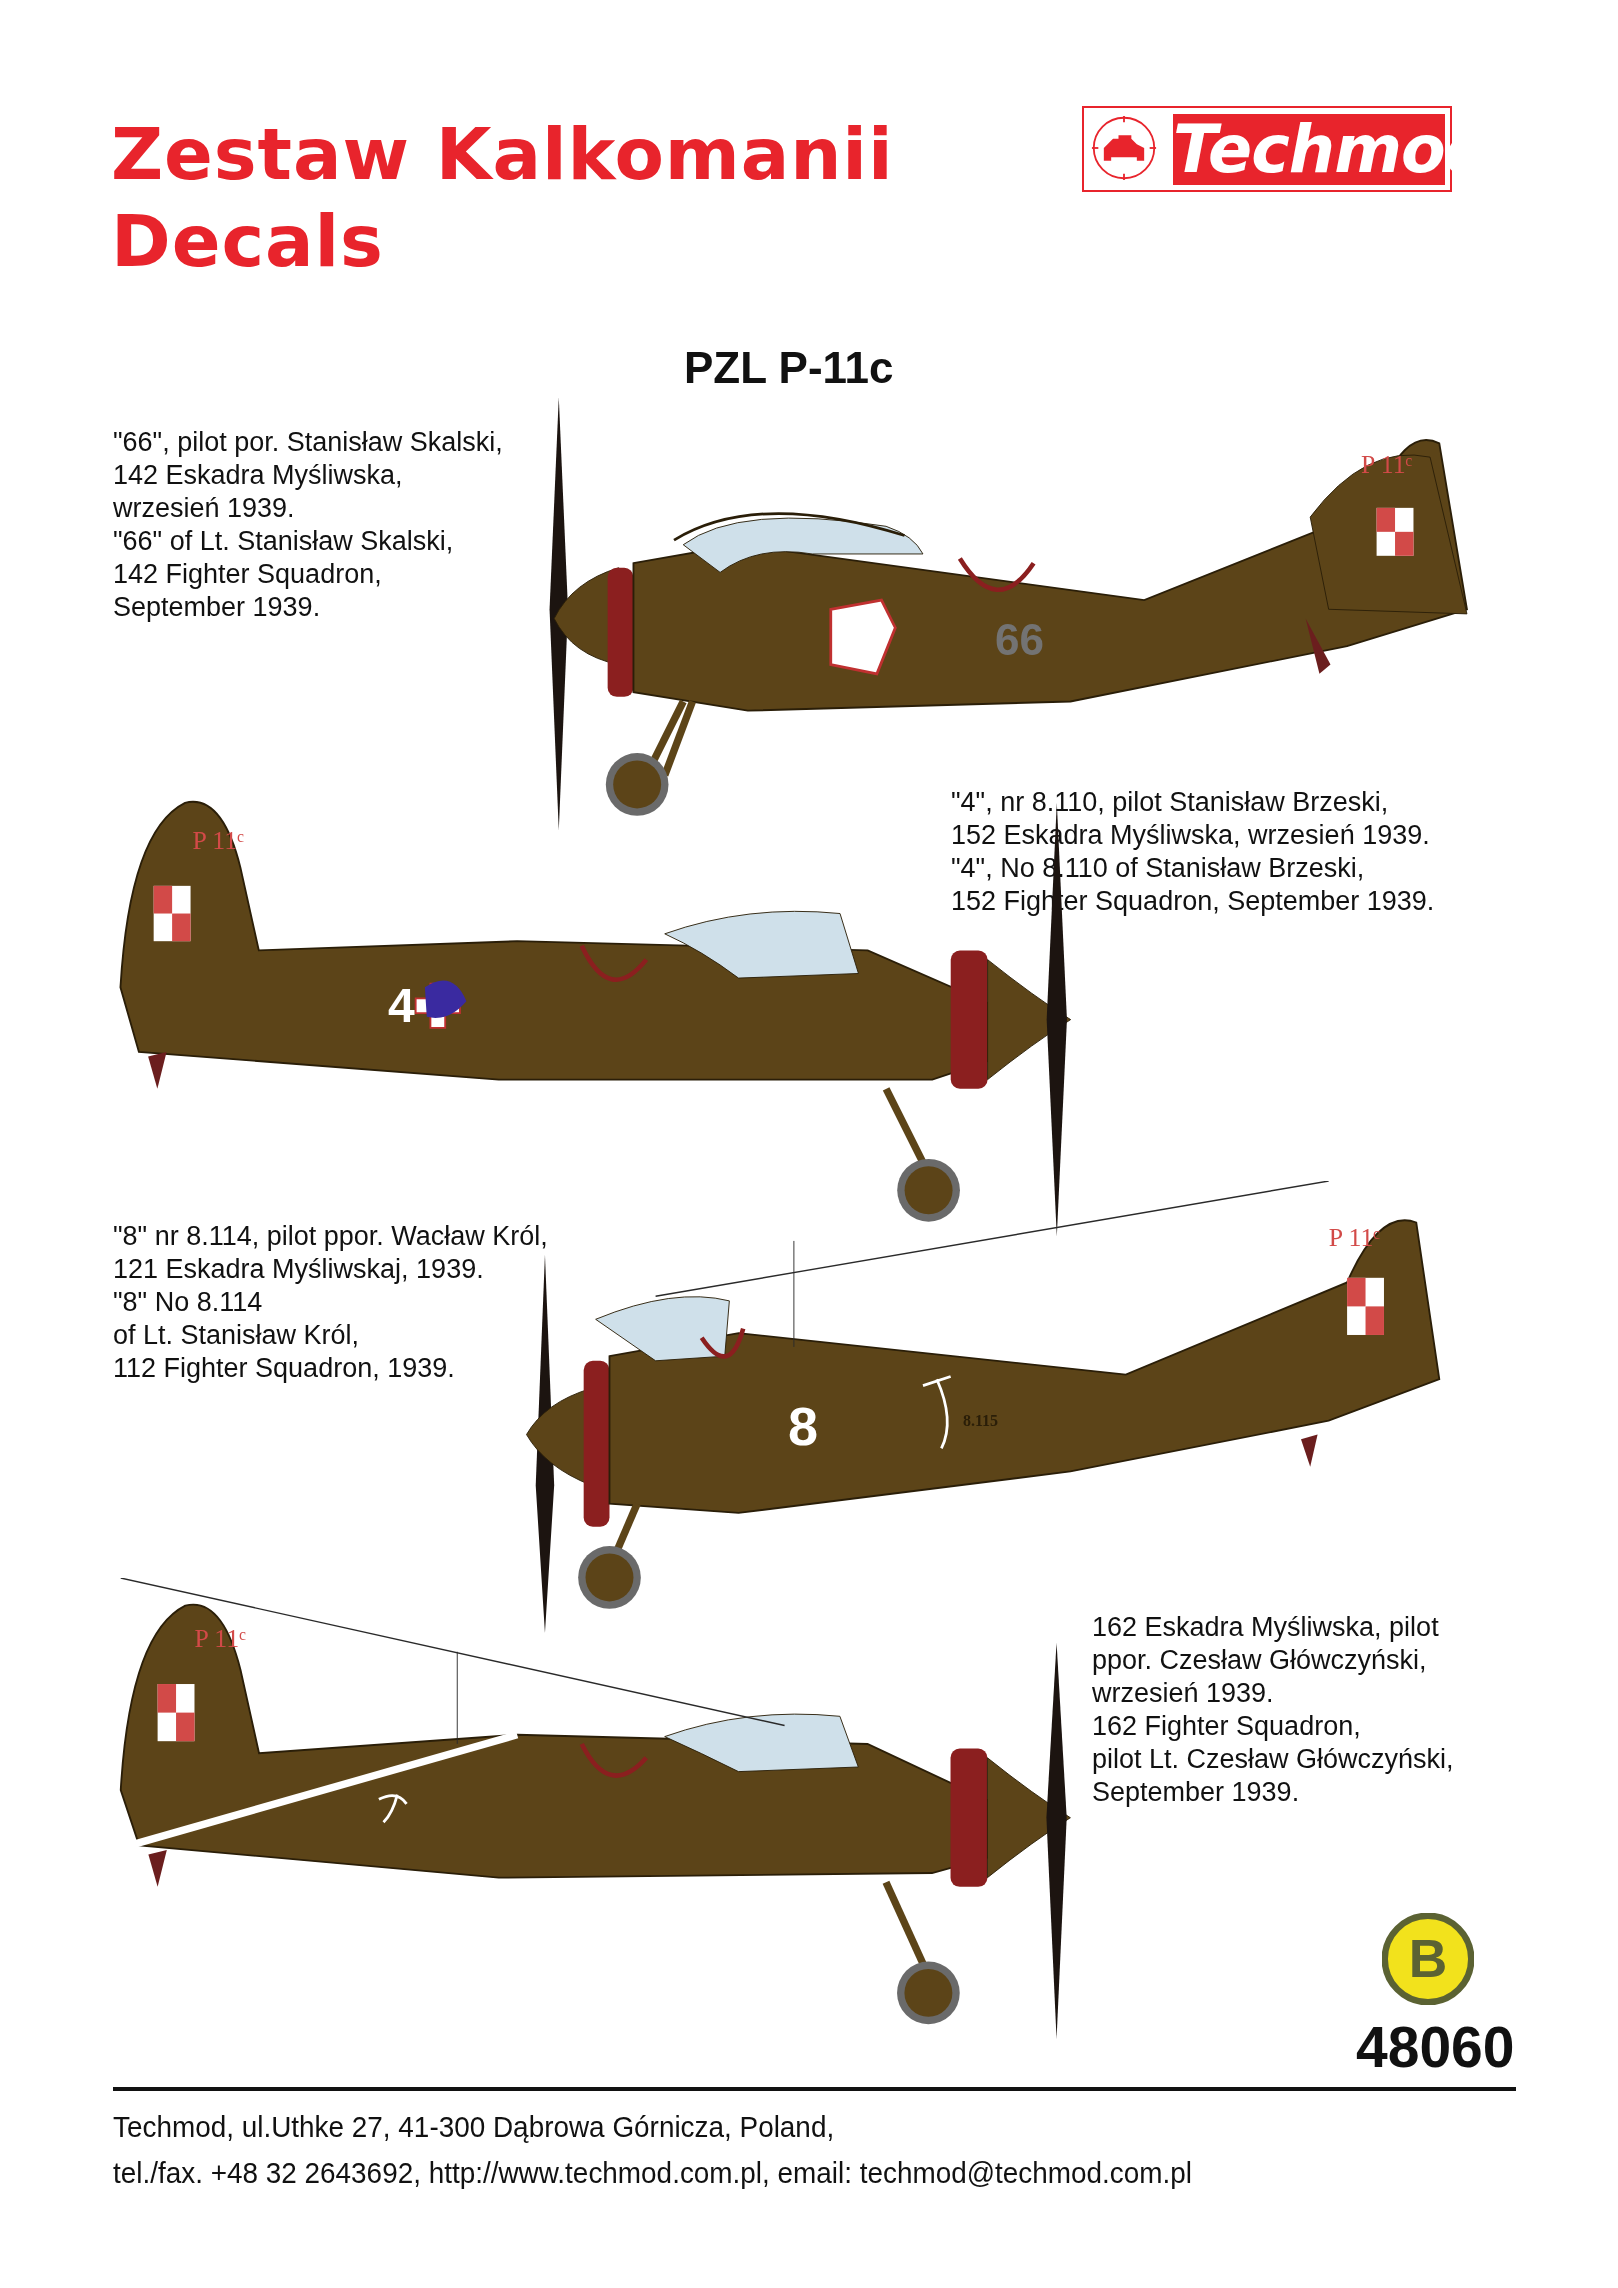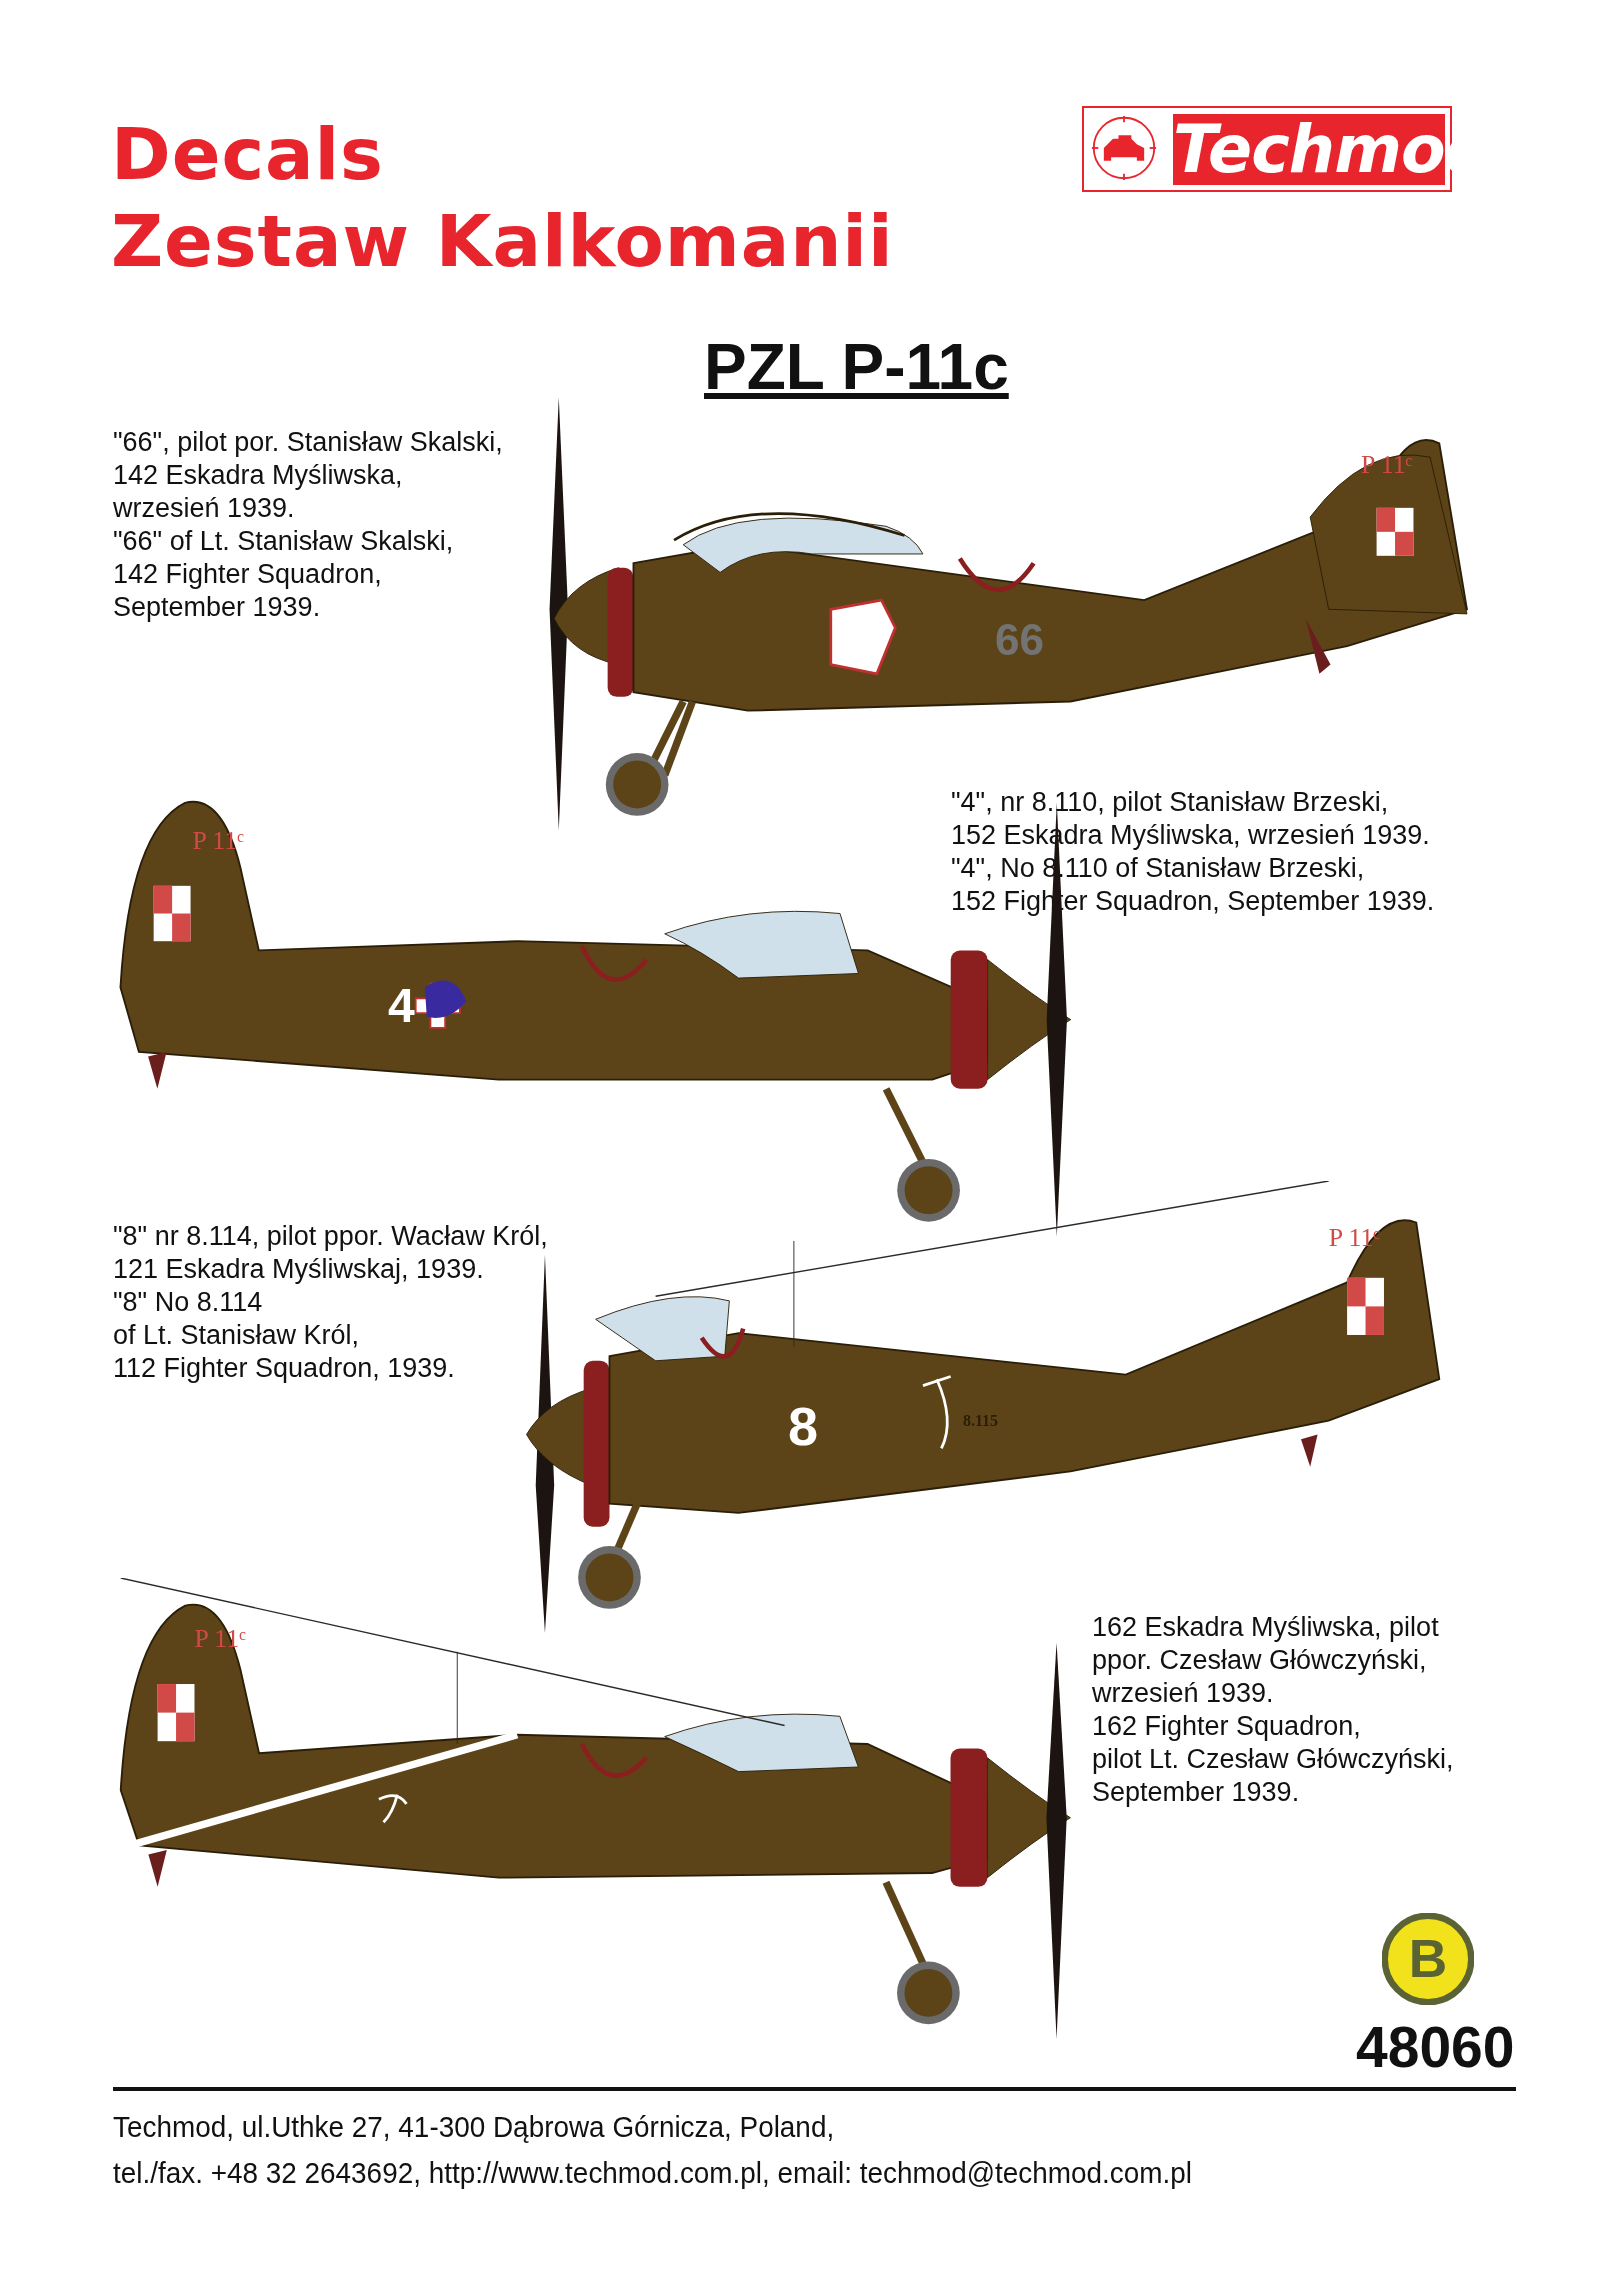--- a/index.html
+++ b/index.html
@@ -1,34 +1,34 @@
 <!DOCTYPE html>
 <html style="font-size:14.8px"><head>
 <meta charset="utf-8">
 <style>
   html, body { margin: 0; padding: 0; background: #ffffff; }
   body { width: 1619px; height: 2289px; position: relative; overflow: hidden; font-family: "Liberation Sans", sans-serif; color: #111; }
   .title-block { position: absolute; left: 111px; top: 111px; color: #e8242c; font-family: "DejaVu Sans", sans-serif; font-weight: bold; font-size: 72px; line-height: 87px; letter-spacing: 0.9px; }
   .logo { position: absolute; left: 1082px; top: 106px; width: 370px; height: 86px; border: 2.8px solid #e8242c; background: #fff; box-sizing: border-box; }
   .logo .emblem { position: absolute; left: 7.4px; top: 7.4px; width: 66px; height: 66px; }
   .logo .band { position: absolute; left: 89px; top: 5.5px; right: 5.5px; bottom: 5.5px; background: #e8242c; color: #fff; font-family: "DejaVu Sans", sans-serif; font-weight: bold; font-style: italic; font-size: 65px; line-height: 72px; text-align: center; letter-spacing: -0.9px; }
-  .model-title { position: absolute; left: 704px; top: 340px; font-family: "Liberation Sans", sans-serif; font-weight: bold; font-size: 64px; line-height: 55px; text-decoration: underline; }
+  .model-title { position: absolute; left: 684px; top: 340px; font-family: "Liberation Sans", sans-serif; font-weight: bold; font-size: 44px; line-height: 55px; }
   .caption { position: absolute; font-size: 27px; line-height: 33px; white-space: pre-line; }
   .plane { position: absolute; }
   .badge { position: absolute; left: 1382px; top: 1913px; width: 92px; height: 92px; }
   .code { position: absolute; left: 1336px; top: 2015px; font-weight: bold; font-size: 57px; line-height: 65px; margin-left: 20px; }
   .rule { position: absolute; left: 113px; top: 2087px; width: 1403px; height: 3.7px; background: #111; }
   .footer { position: absolute; left: 113px; top: 2104px; font-size: 30px; line-height: 46px; white-space: pre-line; transform: scaleX(0.93); transform-origin: left top; }
 </style>
 </head>
 <body>
 
 <div class="title-block">
+  <div>Zestaw Kalkomanii</div>
   <div>Decals</div>
-  <div>Zestaw Kalkomanii</div>
 </div>
 
 <div class="logo">
   <svg class="emblem" viewBox="0 0 72 72">
     <circle cx="36" cy="36" r="33" fill="none" stroke="#e8242c" stroke-width="2"></circle>
     <line x1="36" y1="1" x2="36" y2="8" stroke="#e8242c" stroke-width="2"></line>
     <line x1="36" y1="64" x2="36" y2="71" stroke="#e8242c" stroke-width="2"></line>
     <line x1="1" y1="36" x2="8" y2="36" stroke="#e8242c" stroke-width="2"></line>
     <line x1="64" y1="36" x2="71" y2="36" stroke="#e8242c" stroke-width="2"></line>
     <path d="M14 50 L14 36 L24 26 L30 26 L30 22 L44 22 L44 26 L50 32 L58 36 L58 50 L50 50 L50 46 L22 46 L22 50 Z" fill="#e8242c"></path>

